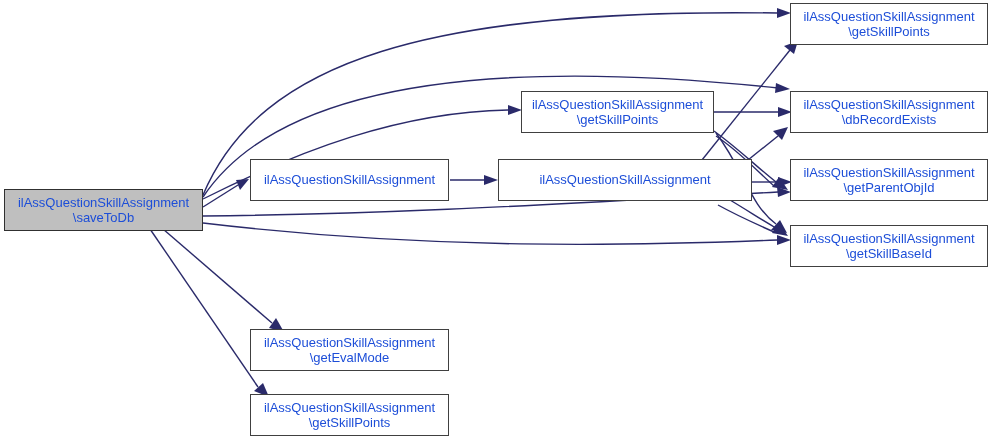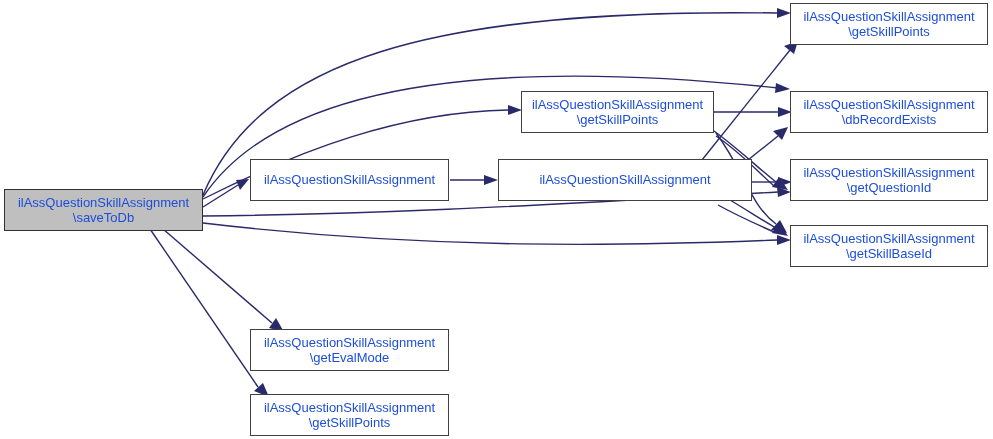--- a/index.html
+++ b/index.html
@@ -172,21 +172,21 @@
     <span class="ln2">\getSkillPoints</span>
   </div>
 
   <div class="node" style="left:790px; top:91px; width:198px; height:42px;">
     <span class="ln1">ilAssQuestionSkillAssignment</span>
     <span class="ln2">\dbRecordExists</span>
   </div>
 
   <div class="node" style="left:790px; top:159px; width:198px; height:42px;">
     <span class="ln1">ilAssQuestionSkillAssignment</span>
-    <span class="ln2">\getQuestionId</span>
+    <span class="ln2">\getParentObjId</span>
   </div>
 
   <div class="node" style="left:790px; top:225px; width:198px; height:42px;">
     <span class="ln1">ilAssQuestionSkillAssignment</span>
     <span class="ln2">\getSkillBaseId</span>
   </div>
 
   <div class="node" style="left:250px; top:329px; width:199px; height:42px;">
     <span class="ln1">ilAssQuestionSkillAssignment</span>
     <span class="ln2">\getEvalMode</span>

